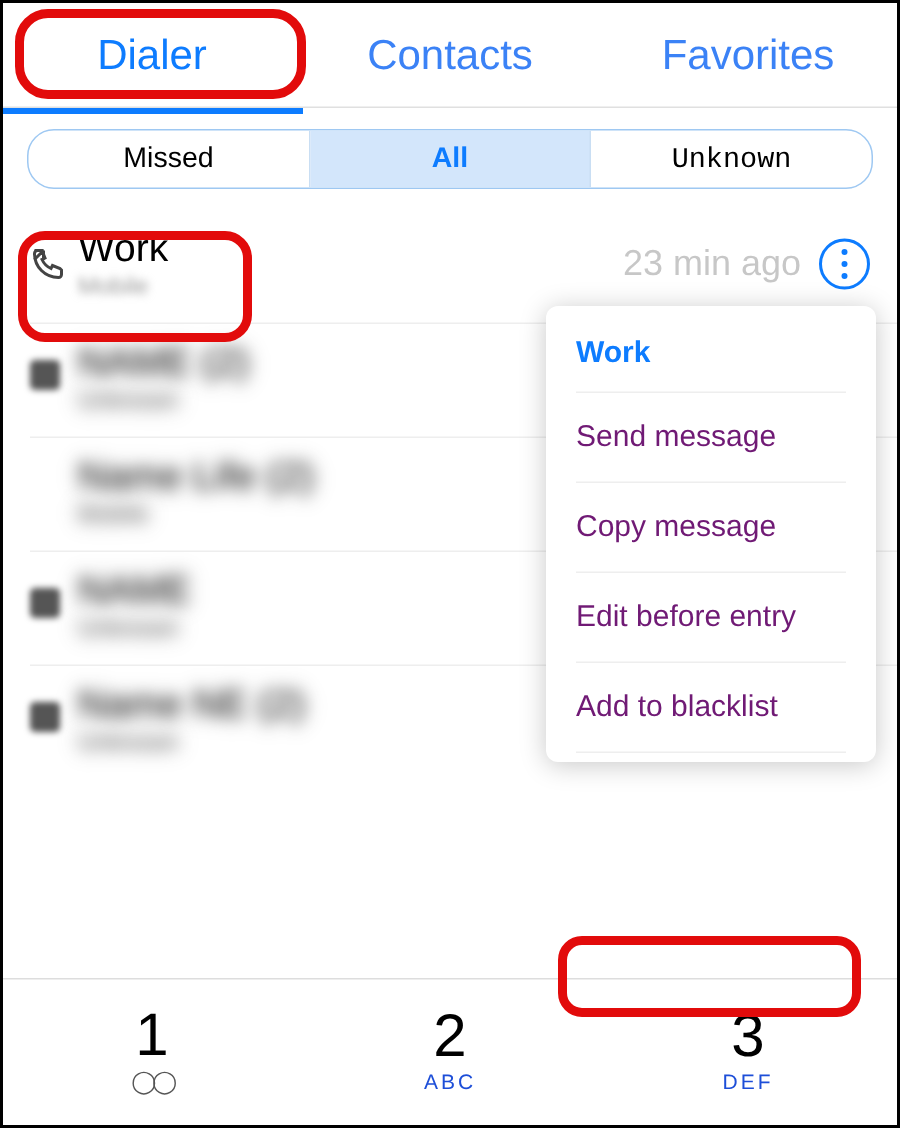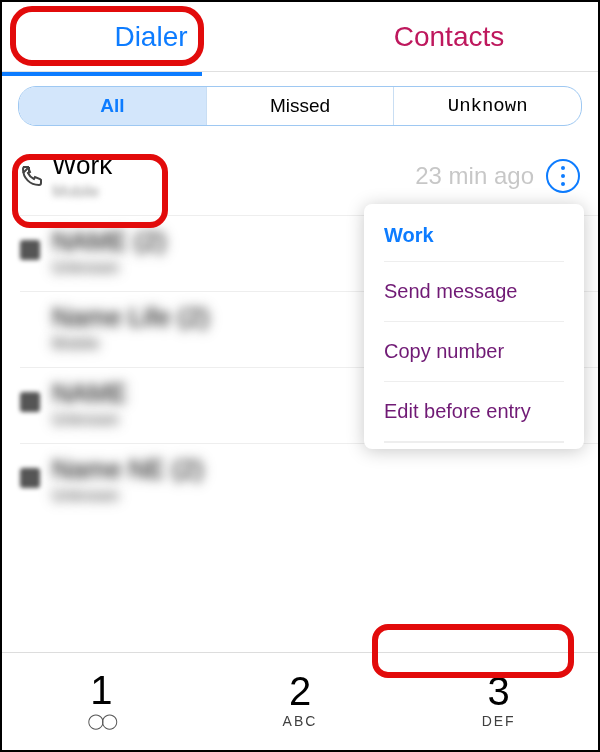--- a/index.html
+++ b/index.html
@@ -1,21 +1,21 @@
 <!DOCTYPE html>
 <html><head>
 <meta charset="utf-8">
 <style>
   * { box-sizing: border-box; margin: 0; padding: 0; }
   html, body { width: 600px; height: 752px; font-family: -apple-system, Helvetica, Arial, sans-serif; background: #fff; }
   .frame { width: 600px; height: 752px; border: 2px solid #000; position: relative; overflow: hidden; background:#fff; }
 
   
   .top-tabs { display: flex; height: 70px; align-items: center; border-bottom: 1px solid #e0e0e0; }
-  .top-tab { flex: 1; text-align: center; font-size: 28px; color: #be185d; cursor: pointer; position: relative; height: 100%; display:flex; align-items:center; justify-content:center; }
+  .top-tab { flex: 1; text-align: center; font-size: 28px; color: #3b82f6; cursor: pointer; position: relative; height: 100%; display:flex; align-items:center; justify-content:center; }
   .top-tab.active { color: #0d7cff; font-weight: 500; }
   .underline { position: absolute; left: 0; top: 70px; width: 200px; height: 4px; background: #0d7cff; }
 
   
   .seg-wrap { padding: 14px 16px 14px 16px; }
   .seg { display: flex; border: 1px solid #9ec8f2; border-radius: 18px; overflow: hidden; height: 40px; }
   .seg-item { flex: 1; display:flex; align-items:center; justify-content:center; font-size: 19px; color:#000; border-right:1px solid #c9def3; cursor:pointer; }
   .seg-item:last-child { border-right:none;font-family:Liberation Mono, monospace; }
   .seg-item.active { background:#d3e6fb; color:#0d7cff; font-weight:600; }
 
@@ -39,44 +39,45 @@
   .menu { position:absolute; top:202px; left:362px; width:220px; background:#fff; border-radius:8px; box-shadow: 0 2px 18px rgba(0,0,0,0.22); z-index:10; padding:6px 0; }
   .menu-title { color:#0d7cff; font-size:20px; font-weight:600; padding:14px 20px 14px 20px; }
   .menu-item { font-size:20px; color:#701a75; padding:18px 20px; cursor:pointer; }
   .menu-sep { height:1px; background:#eee; margin:0 20px; }
 
   
   .dialpad-border { position:absolute; left:0; right:0; top:650px; height:1px; background:#ddd; }
   .dialpad { position:absolute; bottom:0; left:0; right:0; height:100px; display:flex; }
   .key { flex:1; display:flex; flex-direction:column; align-items:center; justify-content:center; cursor:pointer; }
   .key-digit { font-size:40px; color:#000; line-height:1; }
-  .key-sub { font-size:14px; color:#404040; letter-spacing:2px; margin-top:2px; }
+  .key-sub { font-size:14px; color:#1d4ed8; letter-spacing:2px; margin-top:2px; }
   .vm-icon { font-size:15px; color:#555; letter-spacing:-3px; }
 
   
   .hl { position:absolute; border:6px solid #e20b0b; border-radius:18px; pointer-events:none; z-index:20; }
   #hl-dialer { top:4px; left:8px; width:194px; height:60px; border-radius:22px; }
   #hl-work { top:152px; left:10px; width:156px; height:74px; border-radius:18px; }
   #hl-delete { top:622px; left:370px; width:202px; height:54px; border-radius:16px; }
 </style>
 </head>
 <body>
 
 <div class="frame">
 
   <div class="top-tabs">
     <div class="top-tab active">Dialer</div>
     <div class="top-tab">Contacts</div>
+    <div class="top-tab">Favorites</div>
   </div>
   <div class="underline"></div>
 
   <div class="seg-wrap">
     <div class="seg">
+      <div class="seg-item">Missed</div>
       <div class="seg-item active">All</div>
-      <div class="seg-item">Missed</div>
       <div class="seg-item">Unknown</div>
     </div>
   </div>
 
   <div class="list">
 
     <div class="row">
       <span class="call-icon">
         <svg viewBox="0 0 24 24" width="24" height="24" fill="none" stroke="currentColor" stroke-width="2">
             <path d="M3 3h6M9 3v6M9 3L3 9"></path>
@@ -137,24 +138,25 @@
         <div class="row-sub">Unknown</div>
       </div>
     </div>
   </div>
 
   <div class="menu">
     <div class="menu-title">Work</div>
     <div class="menu-sep"></div>
     <div class="menu-item">Send message</div>
     <div class="menu-sep"></div>
-    <div class="menu-item">Copy number</div>
+    <div class="menu-item">Copy message</div>
     <div class="menu-sep"></div>
     <div class="menu-item">Edit before entry</div>
     <div class="menu-sep"></div>
+    <div class="menu-item">Add to blacklist</div>
     <div class="menu-sep"></div>
   </div>
 
   <div class="dialpad-border"></div>
   <div class="dialpad">
     <div class="key">
       <div class="key-digit">1</div>
       <div class="key-sub vm-icon">◯◯</div>
     </div>
     <div class="key">

